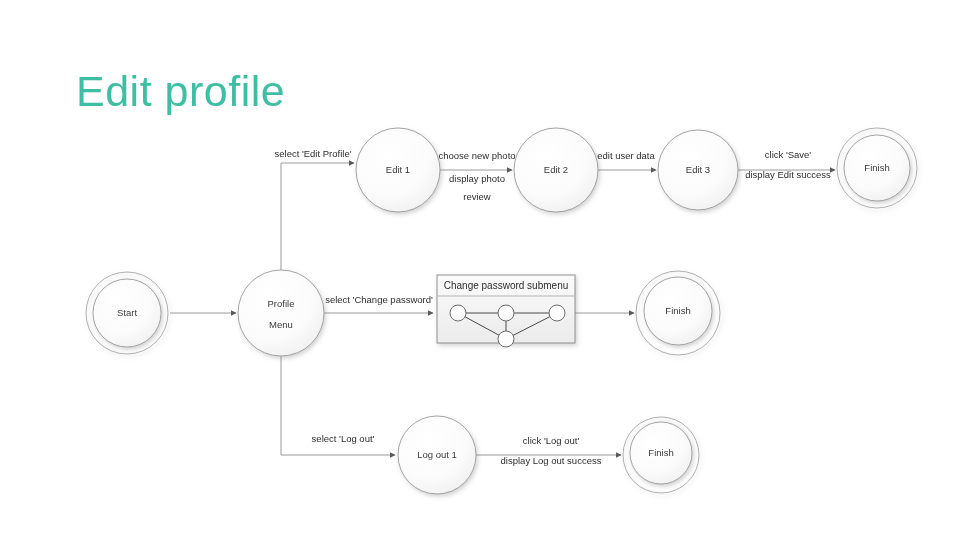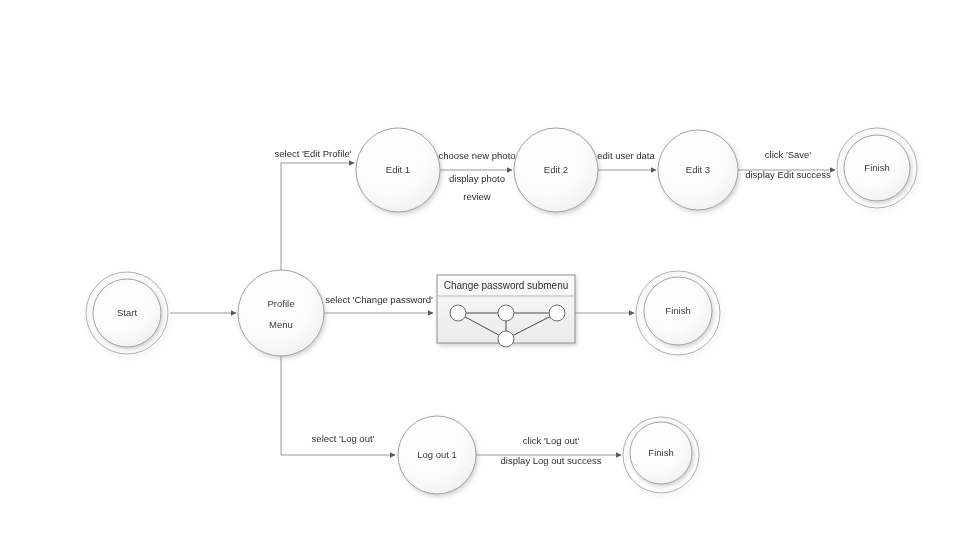--- a/index.html
+++ b/index.html
@@ -93,20 +93,21 @@
   .submenu-sep {
     stroke: #b5b5b5;
     stroke-width: 1;
   }
 </style>
 </head>
 <body>
 
 <div id="slide">
 
+  <div id="slide-title">Edit profile</div>
 
   <svg id="diagram" viewBox="0 0 960 540">
     <defs>
       <radialGradient id="nodeGrad" cx="38%" cy="32%" r="78%">
         <stop offset="0%" stop-color="#ffffff"></stop>
         <stop offset="62%" stop-color="#fbfbfb"></stop>
         <stop offset="100%" stop-color="#efefef"></stop>
       </radialGradient>
       <linearGradient id="boxGrad" x1="0" y1="0" x2="0" y2="1">
         <stop offset="0%" stop-color="#fbfbfb"></stop>

